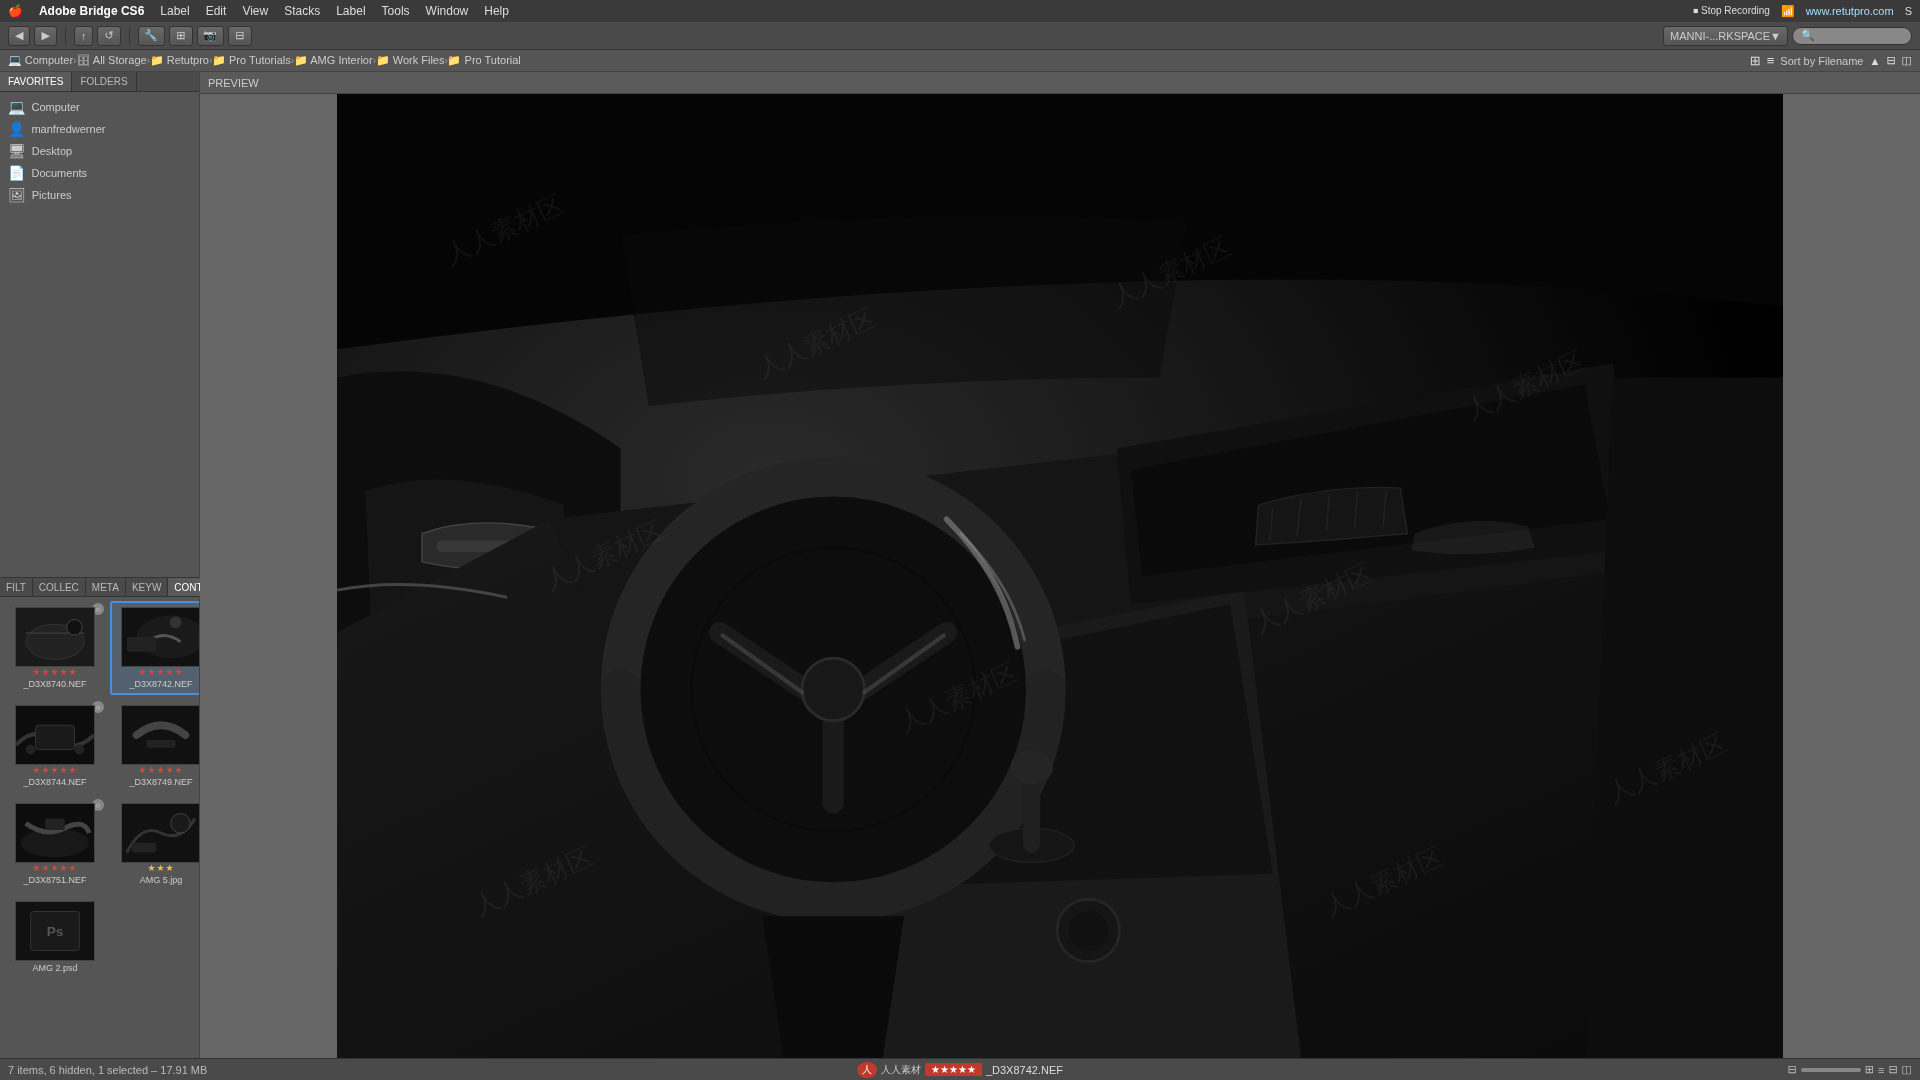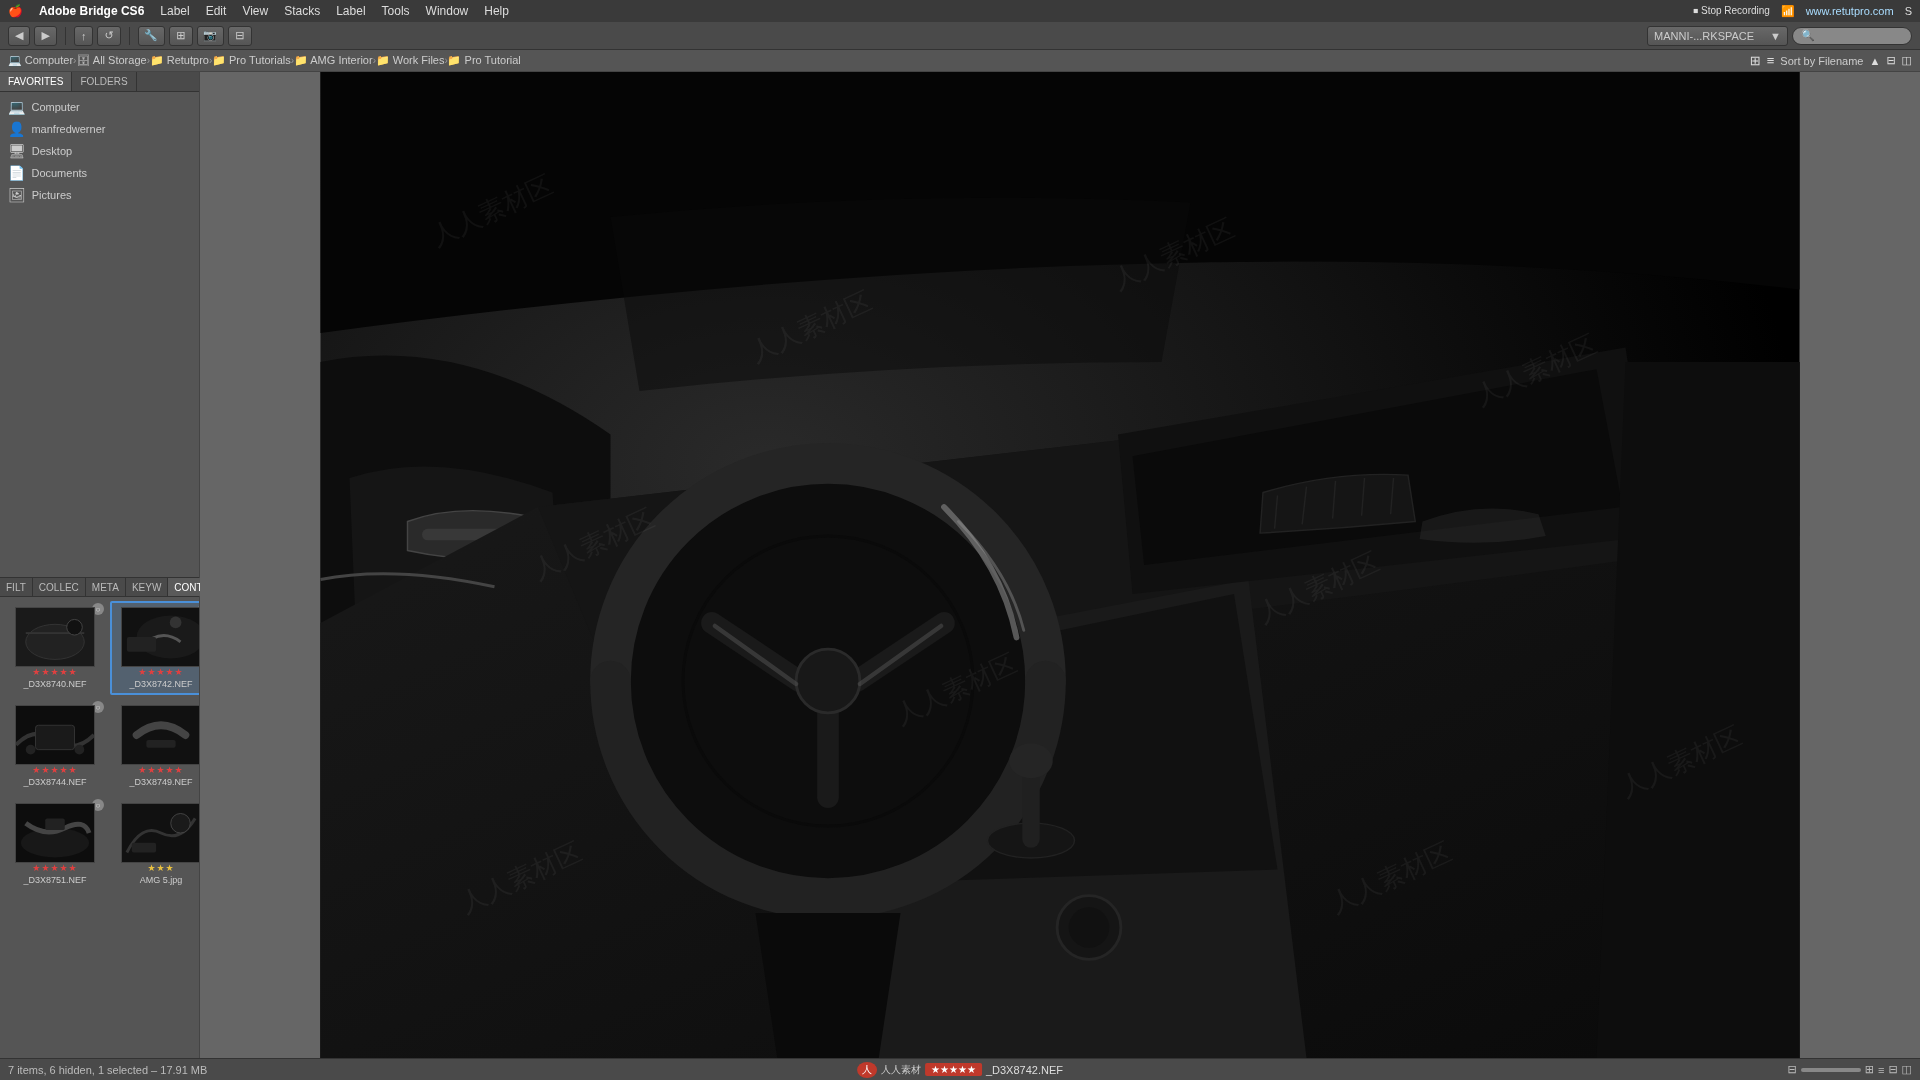--- a/index.html
+++ b/index.html
@@ -67,21 +67,21 @@
     #toolbar .workspace-select {
       background: linear-gradient(to bottom, #686868, #555);
       border: 1px solid #333;
       border-radius: 3px;
       color: #ccc;
       font-size: 11px;
       padding: 2px 6px;
       height: 20px;
       display: flex;
       align-items: center;
-      gap: 16px;
+      gap: 0;
       margin-left: auto;
     }
     #toolbar .search-box {
       background: #888;
       border: 1px solid #333;
       border-radius: 10px;
       color: #ddd;
       font-size: 11px;
       padding: 2px 8px;
       height: 18px;
@@ -508,25 +508,38 @@
             <rect width="80" height="60" fill="#111"></rect>
             <path d="M5 50 Q20 20 40 30 Q60 40 75 15" stroke="#333" stroke-width="3" fill="none"></path>
             <circle cx="60" cy="20" r="10" fill="#1a1a1a" stroke="#444"></circle>
             <rect x="10" y="40" width="25" height="10" rx="2" fill="#222"></rect>
           </svg>
         </div>
         <div class="stars" style="color:#e8c040;">★★★</div>
         <div class="thumb-label">AMG 5.jpg</div>
       </div>
 
+      <div class="thumb-item">
+        <div class="thumb-img">
+          <svg width="80" height="60" viewBox="0 0 80 60">
+            <rect width="80" height="60" fill="#111"></rect>
+            <rect x="15" y="10" width="50" height="40" rx="3" fill="#1a1a1a" stroke="#333"></rect>
+            <text x="40" y="35" text-anchor="middle" fill="#555" font-size="14" font-weight="bold">Ps</text>
+          </svg>
+        </div>
+        <div class="thumb-label">AMG 2.psd</div>
+      </div>
 
     </div>
   </div>
 
   <div id="preview-panel">
+    <div id="preview-tab">
+      <span>PREVIEW</span>
+    </div>
     <div id="preview-image-area">
 
       <svg id="car-preview-svg" viewBox="0 0 1020 680" preserveAspectRatio="xMidYMid meet" xmlns="http://www.w3.org/2000/svg">
         <defs>
           <radialGradient id="bgGrad" cx="30%" cy="40%" r="70%">
             <stop offset="0%" stop-color="#2a2a2a"></stop>
             <stop offset="60%" stop-color="#111111"></stop>
             <stop offset="100%" stop-color="#000000"></stop>
           </radialGradient>
           <radialGradient id="steeringHighlight" cx="60%" cy="30%" r="50%">

